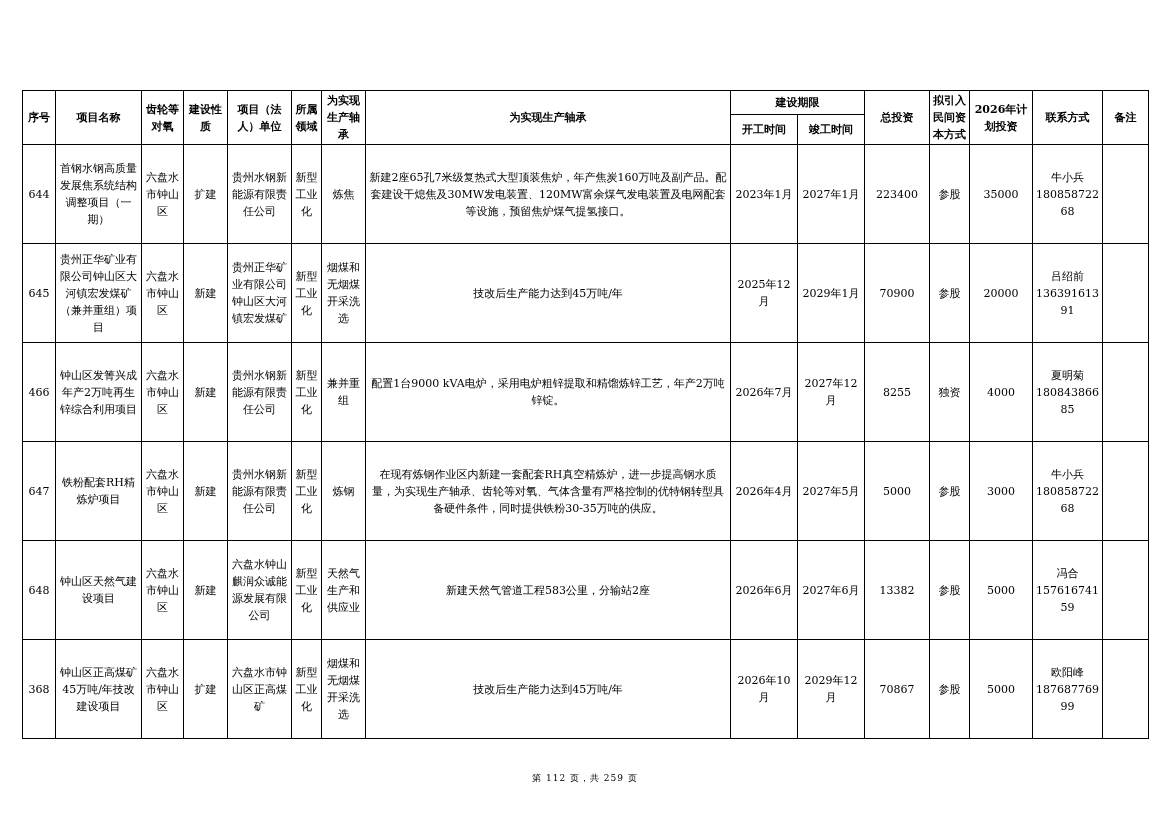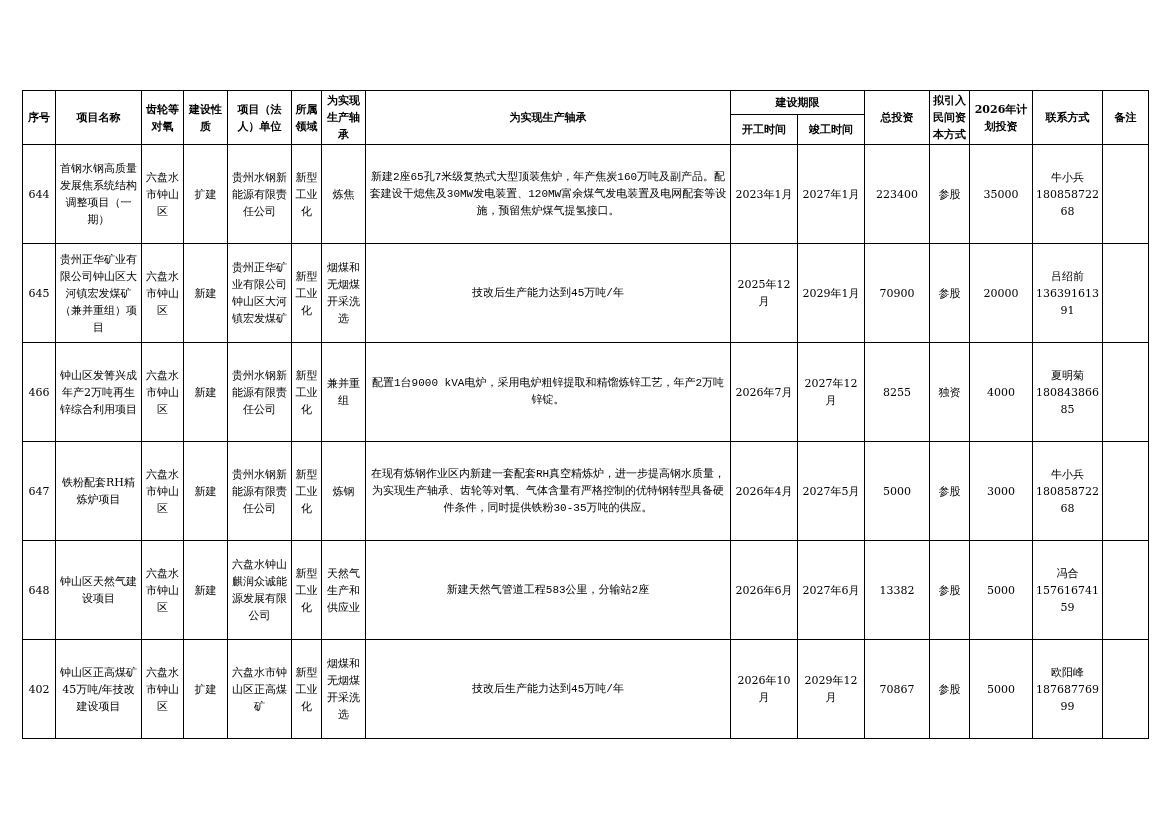--- a/index.html
+++ b/index.html
@@ -27,21 +27,21 @@
     word-break:break-all;
     overflow:hidden;
   }
   table.projects thead th {
     font-weight:bold;
     padding:1px 2px;
   }
   tr.hrow-1 { height:20px; }
   tr.hrow-2 { height:25px; }
   tbody tr { height:99px; }
-  td.left { text-align:left; padding:4px 6px;font-family:Liberation Mono, monospace; }
+  td.left { text-align:left; padding:4px 6px; }
   .footer {
     position:absolute; left:0; right:0; top:772px;
     text-align:center;
     font-size:9px;
     letter-spacing:1px;
   }
 </style>
 </head>
 <body>
 
@@ -181,21 +181,21 @@
           <td>13382</td>
           <td>参股</td>
           <td>5000</td>
           <td>
             <div>冯合</div>
             <div>15761674159</div>
           </td>
           <td></td>
         </tr>
         <tr>
-          <td>402</td>
+          <td>368</td>
           <td>钟山区正高煤矿45万吨/年技改建设项目</td>
           <td>六盘水市钟山区</td>
           <td>扩建</td>
           <td>六盘水市钟山区正高煤矿</td>
           <td>新型工业化</td>
           <td>烟煤和无烟煤开采洗选</td>
           <td class="left">技改后生产能力达到45万吨/年</td>
           <td>2026年10月</td>
           <td>2029年12月</td>
           <td>70867</td>
@@ -203,13 +203,16 @@
           <td>5000</td>
           <td>
             <div>欧阳峰</div>
             <div>18768776999</div>
           </td>
           <td></td>
         </tr>
       </tbody>
   </table>
 
+  <div class="footer">
+    <span>第 112 页，共 259 页</span>
+  </div>
 </div>
 
 </body></html>

